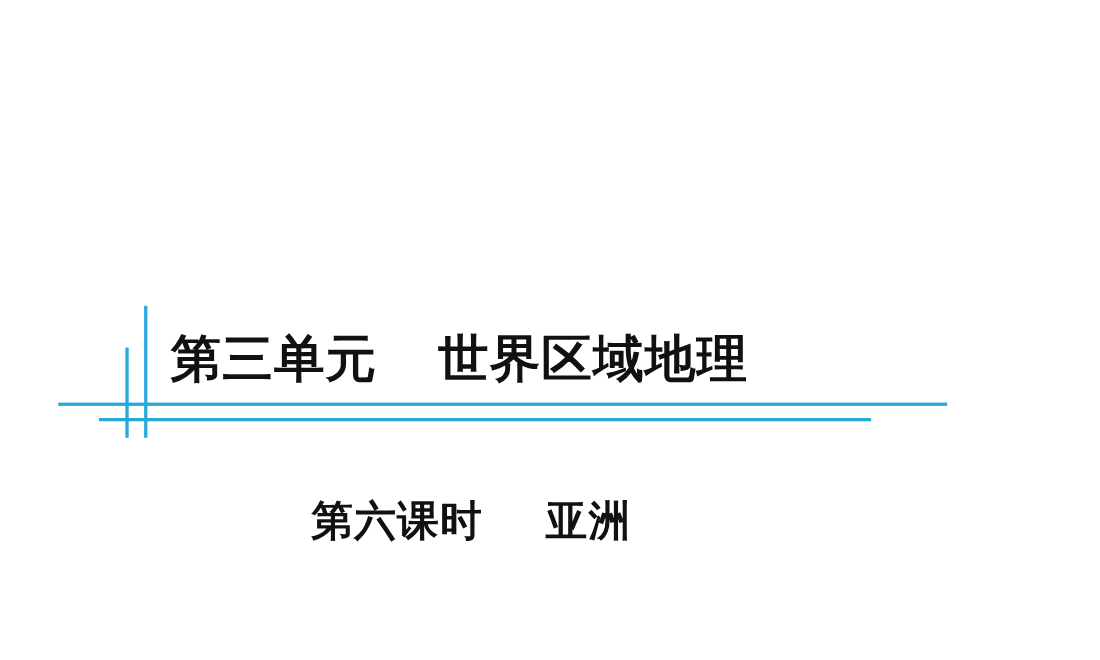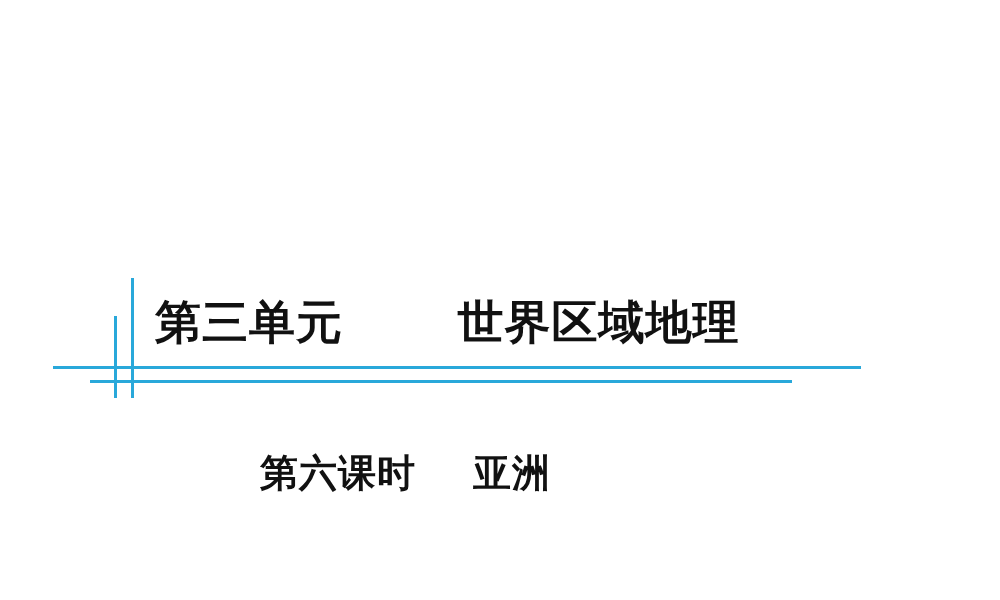--- a/index.html
+++ b/index.html
@@ -5,26 +5,26 @@
     html, body { margin: 0; padding: 0; }
     body {
       width: 1000px; height: 600px; position: relative; overflow: hidden;
       background: #ffffff;
     }
     .hline, .vline { position: absolute; background: #29a8da; }
     .hline { height: 3px; }
     .vline { width: 3px; }
     .unit-title {
       position: absolute; left: 155px; top: 296px;
-      font-family: Liberation Mono, monospace;
+      font-family: Liberation Sans, sans-serif;
       font-weight: bold; font-size: 46px; line-height: 60px;
       color: #111; white-space: pre; letter-spacing: 1px;
     }
     .lesson-title {
-      position: absolute; left: 260px; top: 448px;
+      position: absolute; left: 283px; top: 448px;
       font-family: "DejaVu Sans", "Liberation Sans", sans-serif;
       font-weight: bold; font-size: 38px; line-height: 50px;
       color: #111; white-space: pre; letter-spacing: 1px;
     }
   </style>
 </head>
 <body>
 
 <div>
   <div class="hline" style="left:53px; top:366px; width:808px;"></div>

